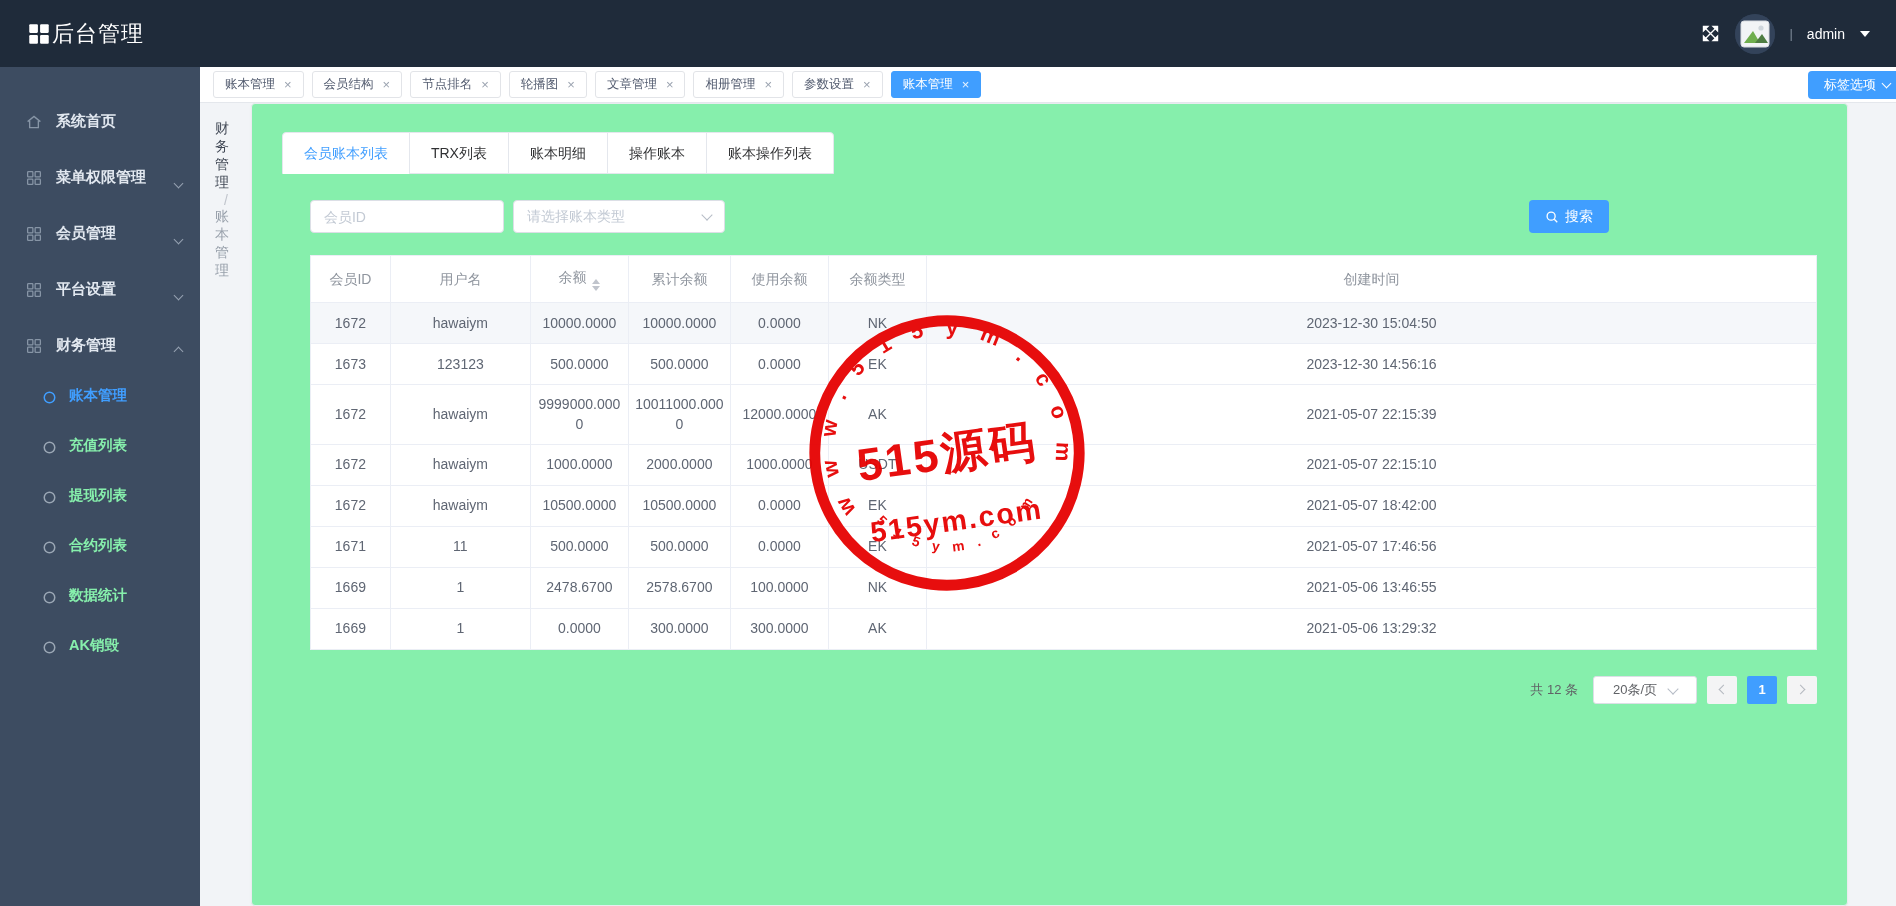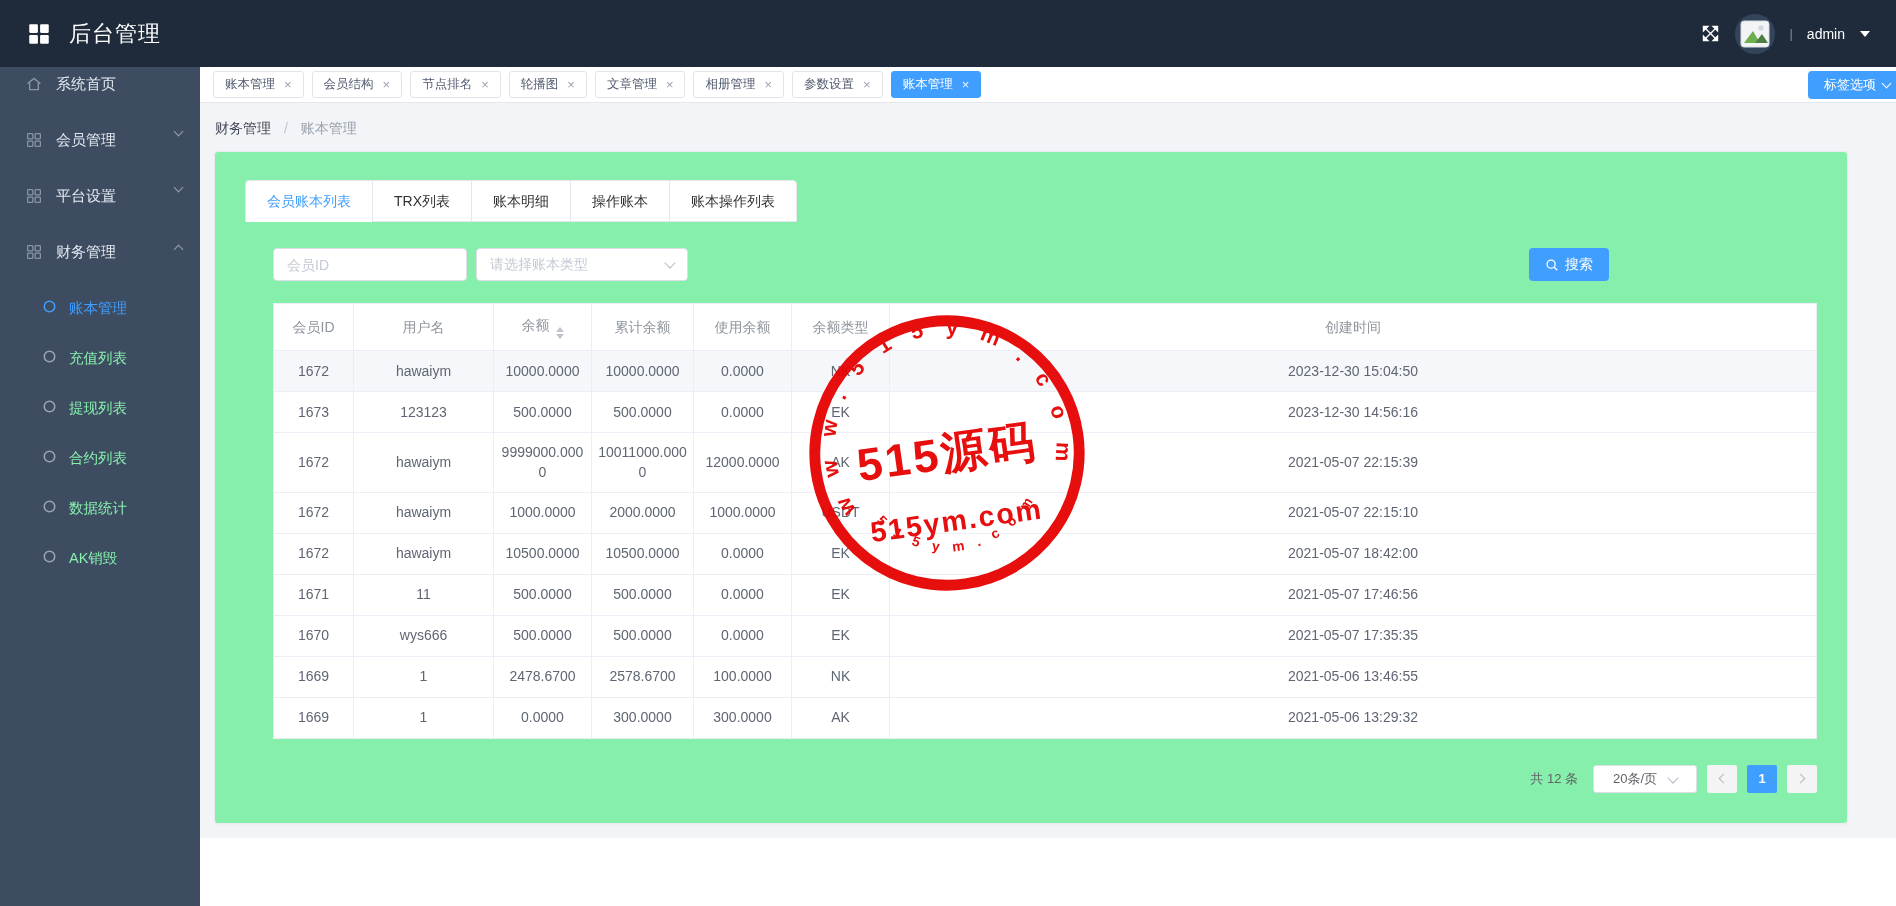--- a/index.html
+++ b/index.html
@@ -3,36 +3,36 @@
 <meta charset="utf-8">
 <style>
   html,body{margin:0;padding:0;background:#dfe3e8;}
   *{box-sizing:border-box;}
   .app{position:relative;width:1896px;height:906px;background:#f2f4f7;overflow:hidden;
        font-family:"Liberation Sans","DejaVu Sans",sans-serif;}
 
   
   .hdr{position:absolute;top:0;left:0;width:100%;height:67px;background:#1f2b3a;z-index:30;
        display:flex;align-items:center;justify-content:space-between;padding:0 26px;}
-  .logo-area{display:flex;align-items:center;gap:17px;}
+  .logo-area{display:flex;align-items:center;}
   .logo-icon{display:flex;}
   .logo-icon svg{width:26px;height:26px;}
   .app-title{color:#ffffff;font-size:22px;letter-spacing:1px;}
   .hdr-right{display:flex;align-items:center;gap:14px;color:#fff;}
   .fs-icon{display:flex;color:#fff;cursor:pointer;}
   .fs-icon svg{width:21px;height:21px;}
   .avatar{width:40px;height:40px;border-radius:50%;overflow:hidden;background:#2a3activity;background:#2b3a4d;display:flex;cursor:pointer;}
   .hdr-sep{color:#7d8a99;font-size:13px;}
   .username{font-size:14px;cursor:pointer;}
   .hdr-caret{width:0;height:0;border-left:5px solid transparent;border-right:5px solid transparent;
              border-top:6px solid #fff;margin-left:1px;cursor:pointer;}
 
   
   .sidebar{position:absolute;top:67px;left:0;bottom:0;width:200px;background:#3d4c61;z-index:20;padding-top:8px;}
-  .side-item{display:flex;align-items:flex-start;height:56px;padding:0 18px 0 25px;color:#e2e8f0;font-size:15px;cursor:pointer;}
+  .side-item{display:flex;align-items:flex-end;height:56px;padding:0 18px 0 25px;color:#e2e8f0;font-size:15px;cursor:pointer;font-weight:bold;}
   .s-icon{width:18px;height:18px;color:#8795a6;margin-right:13px;display:flex;flex-shrink:0;}
   .s-icon svg{width:100%;height:100%;}
   .s-label{flex:1;white-space:nowrap;}
   .s-chev{width:7px;height:7px;border-right:1.4px solid #96a2b2;border-bottom:1.4px solid #96a2b2;
           transform:rotate(45deg);margin-top:-3px;flex-shrink:0;}
   .s-chev.up{transform:rotate(-135deg);margin-top:3px;}
   .side-sub .side-item{height:50px;padding-left:42px;font-size:14.5px;color:#86efac;}
   .side-sub .s-icon{width:15px;height:15px;color:#9aa6b4;margin-right:12px;}
   .side-sub .side-item.active{color:#409eff;}
   .side-sub .side-item.active .s-icon{color:#409eff;}
@@ -45,21 +45,21 @@
   .tab{display:inline-flex;align-items:center;gap:9px;height:27px;padding:0 11px;border:1px solid #e2e4e8;
        border-radius:3px;background:#fff;font-size:12.5px;color:#515a6e;cursor:pointer;white-space:nowrap;}
   .tab .close{color:#9aa2af;font-size:13px;line-height:1;cursor:pointer;}
   .tab.active{background:#409eff;border-color:#409eff;color:#fff;}
   .tab.active .close{color:#e8f3ff;}
   .tag-options{position:absolute;right:-8px;top:4px;height:28px;background:#409eff;color:#fff;border:none;
                border-radius:4px;font-size:13px;padding:0 14px 0 16px;display:flex;align-items:center;gap:7px;cursor:pointer;
                font-family:inherit;}
   .tag-chev{width:7px;height:7px;border-right:1.4px solid #fff;border-bottom:1.4px solid #fff;transform:rotate(45deg);margin-top:-3px;}
 
-  .content{flex:1;display:flex;flex-direction:column;overflow:hidden;background:#f2f4f7;}
+  .content{flex:1;display:flex;flex-direction:row;overflow:hidden;background:#f2f4f7;}
   .breadcrumb{padding:17px 0 13px 15px;font-size:14px;color:#4a5160;}
   .breadcrumb .bc-first{color:#414855;cursor:pointer;}
   .breadcrumb .bc-sep{color:#c0c4cc;margin:0 9px;}
   .breadcrumb .bc-cur{color:#98a0ab;}
 
   .card{margin:0 48px 0 14px;background:#86efac;border:1px solid #e9ecf0;border-radius:4px;
         padding:28px 16px 30px 30px;box-shadow:0 1px 3px rgba(0,0,0,.03);}
   .ptabs{display:flex;width:fit-content;border:1px solid #e4e7ed;border-radius:4px 4px 0 0;background:#fff;}
   .ptab{position:relative;height:40px;line-height:40px;padding:0 21px;font-size:14px;color:#303133;
         border-left:1px solid #e4e7ed;cursor:pointer;white-space:nowrap;}
@@ -168,20 +168,32 @@
         </div>
         <div class="side-item">
           <span class="s-icon">
             <svg viewBox="0 0 24 24" fill="none" stroke="currentColor" stroke-width="1.7">
               <rect x="3.5" y="3.5" width="7" height="7" rx="1"></rect>
               <rect x="13.5" y="3.5" width="7" height="7" rx="1"></rect>
               <rect x="3.5" y="13.5" width="7" height="7" rx="1"></rect>
               <rect x="13.5" y="13.5" width="7" height="7" rx="1"></rect>
             </svg>
           </span>
+          <span class="s-label">菜单权限管理</span>
+          <span class="s-chev"></span>
+        </div>
+        <div class="side-item">
+          <span class="s-icon">
+            <svg viewBox="0 0 24 24" fill="none" stroke="currentColor" stroke-width="1.7">
+              <rect x="3.5" y="3.5" width="7" height="7" rx="1"></rect>
+              <rect x="13.5" y="3.5" width="7" height="7" rx="1"></rect>
+              <rect x="3.5" y="13.5" width="7" height="7" rx="1"></rect>
+              <rect x="13.5" y="13.5" width="7" height="7" rx="1"></rect>
+            </svg>
+          </span>
           <span class="s-label">会员管理</span>
           <span class="s-chev"></span>
         </div>
         <div class="side-item">
           <span class="s-icon">
             <svg viewBox="0 0 24 24" fill="none" stroke="currentColor" stroke-width="1.7">
               <rect x="3.5" y="3.5" width="7" height="7" rx="1"></rect>
               <rect x="13.5" y="3.5" width="7" height="7" rx="1"></rect>
               <rect x="3.5" y="13.5" width="7" height="7" rx="1"></rect>
               <rect x="13.5" y="13.5" width="7" height="7" rx="1"></rect>
@@ -404,29 +416,20 @@
                 <tr>
                   <td>1671</td>
                   <td>11</td>
                   <td>500.0000</td>
                   <td>500.0000</td>
                   <td>0.0000</td>
                   <td>EK</td>
                   <td>2021-05-07 17:46:56</td>
                 </tr>
                 <tr>
-                  <td>1670</td>
-                  <td>wys666</td>
-                  <td>500.0000</td>
-                  <td>500.0000</td>
-                  <td>0.0000</td>
-                  <td>EK</td>
-                  <td>2021-05-07 17:35:35</td>
-                </tr>
-                <tr>
                   <td>1669</td>
                   <td>1</td>
                   <td>2478.6700</td>
                   <td>2578.6700</td>
                   <td>100.0000</td>
                   <td>NK</td>
                   <td>2021-05-06 13:46:55</td>
                 </tr>
                 <tr>
                   <td>1669</td>

